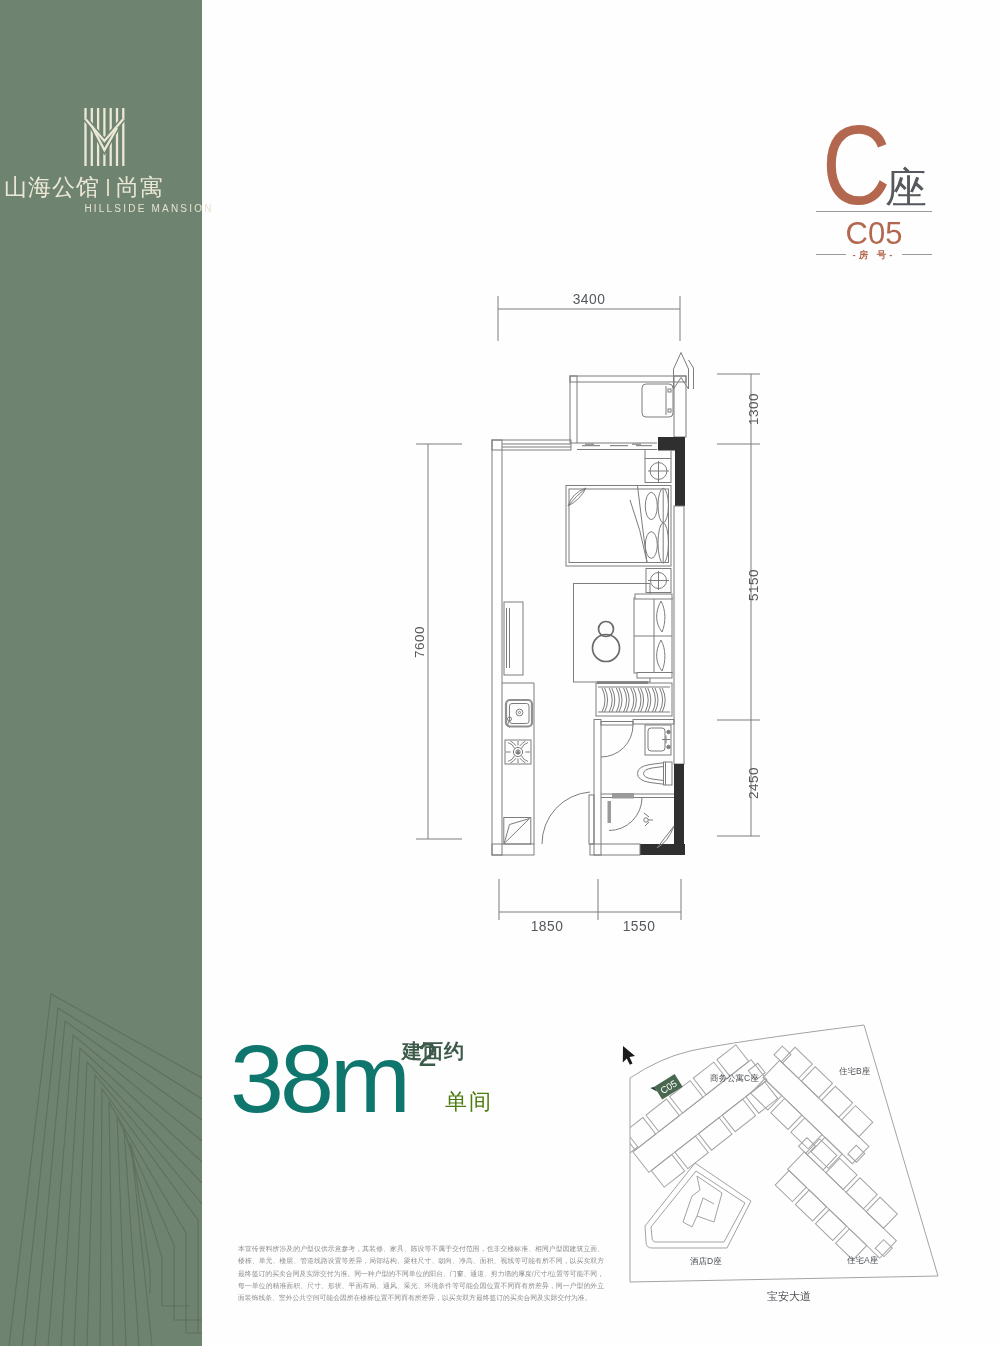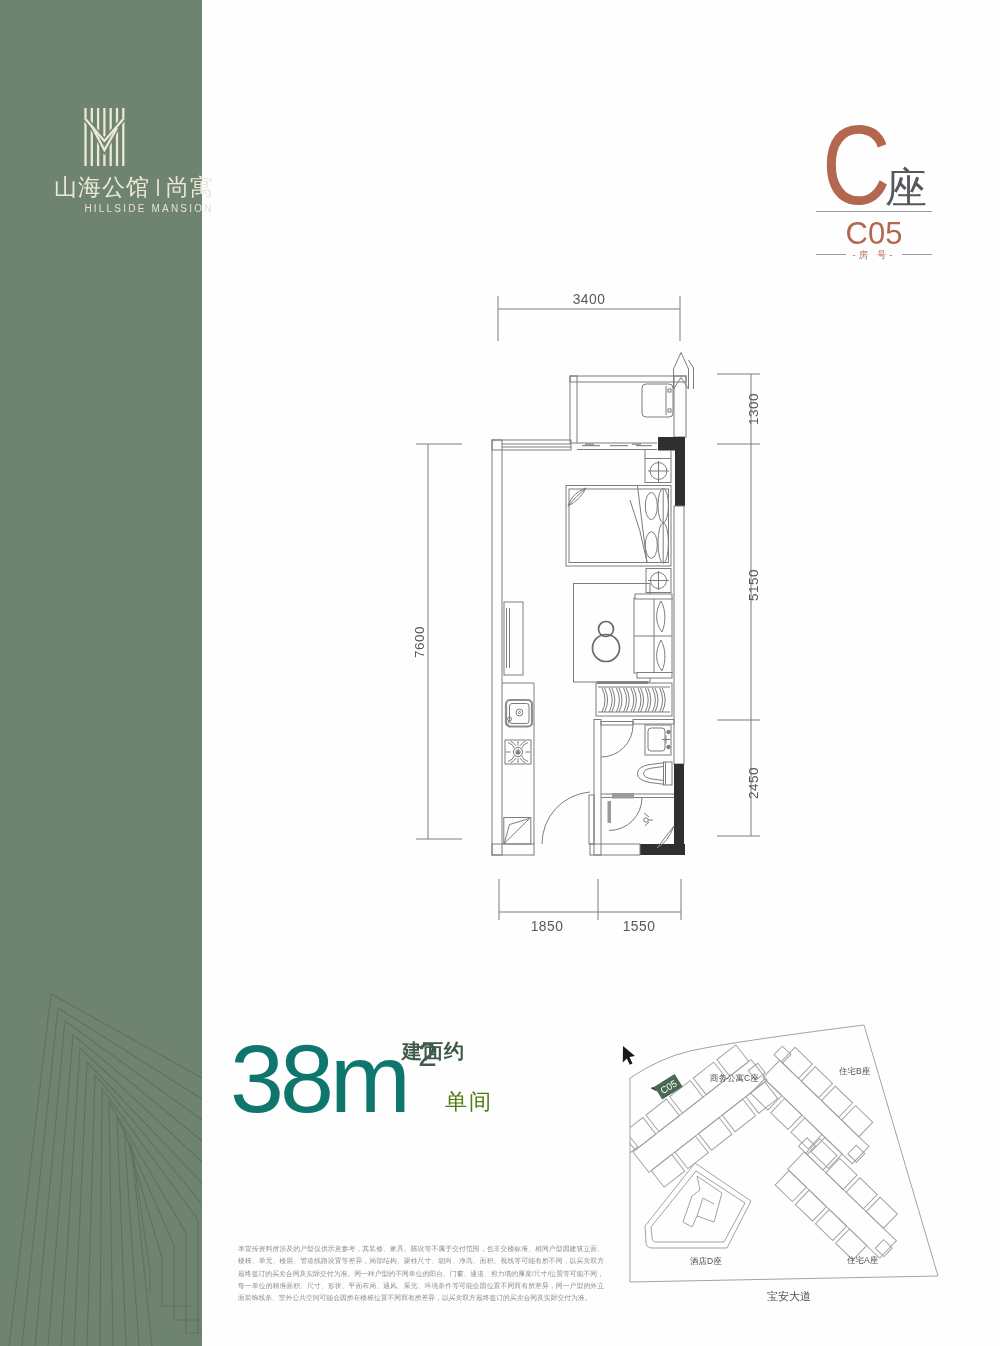--- a/index.html
+++ b/index.html
@@ -25,21 +25,21 @@
   <g stroke="#6f8371" stroke-width="5.2" fill="none">
     <path d="M85.5,119 L104.4,141 L123.3,119"></path>
     <path d="M91.8,126 L104.4,150 L117.0,128"></path>
   </g>
   <g stroke="#ece8d6" stroke-width="2.3" fill="none">
     <path d="M85.5,119 L104.4,141 L123.3,119"></path>
     <path d="M91.8,126 L104.4,150 L117.0,128"></path>
   </g>
 </svg>
 
-<div class="abs" style="left:12px;top:172px;width:202px;text-align:right;color:#ece8d6;font-size:23px;letter-spacing:1px;">山海公馆<span style="display:inline-block;width:2px;height:17px;background:#dcd8c4;margin:0 7px 2px 7px;vertical-align:middle;"></span>尚寓</div>
+<div class="abs" style="left:4px;top:172px;width:202px;text-align:left;color:#ece8d6;font-size:23px;letter-spacing:1px;">山海公馆<span style="display:inline-block;width:2px;height:17px;background:#dcd8c4;margin:0 7px 2px 7px;vertical-align:middle;"></span>尚寓</div>
 
 <div class="abs" style="left:0;top:203px;width:202px;text-align:center;color:#e6e2cf;font-size:10px;letter-spacing:2.2px;padding-left:48px;">HILLSIDE MANSION</div>
 
 <svg class="abs" style="left:0;top:950px;" width="202" height="396" viewBox="0 0 202 396">
   <g stroke="#5d6e59" stroke-width="1.1" fill="none" opacity="0.85">
     <path d="M9,396 L51,44 L202,128"></path>
     <path d="M22,396 L58,58 L202,149"></path>
     <path d="M35,396 L65,71 L202,170"></path>
     <path d="M48,396 L73,85 L202,191"></path>
     <path d="M61,396 L80,98 L202,212"></path>
@@ -55,21 +55,21 @@
 
 <div class="abs" style="left:822px;top:100px;color:#b4674f;font-size:113px;transform:scaleX(0.84);transform-origin:left top;">C</div>
 
 <div class="abs" style="left:885px;top:160px;color:#55585c;font-size:42px;">座</div>
 
 <div class="abs" style="left:816px;top:211px;width:116px;height:1px;background:#9a9a9a;"></div>
 
 <div class="abs" style="left:816px;top:216px;width:116px;text-align:center;color:#b4674f;font-size:31px;">C05</div>
 
 <div class="abs" style="left:816px;top:254px;width:116px;height:1px;background:#9a9a9a;"></div>
-<div class="abs" style="left:846px;top:249px;width:56px;text-align:center;background:#fefefe;color:#b4674f;font-size:9.5px;letter-spacing:3px;">-房 号-</div>
+<div class="abs" style="left:846px;top:249px;width:56px;text-align:center;background:#fefefe;color:#b4674f;font-size:9.5px;letter-spacing:3px;font-weight:bold;">-房 号-</div>
 
 <div class="abs" style="left:230px;top:1023px;color:#0f766e;font-size:97px;letter-spacing:-4px;">38m</div>
 
 <div class="abs" style="left:354px;top:1038px;color:#3d5a4a;font-size:20px;font-weight:bold;letter-spacing:1px;margin-left:48px;">建面约</div>
 
 <div class="abs" style="left:418px;top:1035px;color:#3d5a4a;font-size:34px;">2</div>
 
 <div class="abs" style="left:445px;top:1087px;color:#4d7c0f;font-size:22px;letter-spacing:2px;">单间</div>
 
 <div class="abs" style="left:238px;top:1243px;width:366px;color:#8c8c8c;font-size:6.8px;line-height:12.3px;text-align:justify;">本宣传资料所涉及的户型仅供示意参考，其装修、家具、陈设等不属于交付范围，也非交楼标准、相同户型因建筑立面、楼栋、单元、楼层、管道线路设置等差异，局部结构、梁柱尺寸、朝向、净高、面积、视线等可能有所不同，以买卖双方最终签订的买卖合同及实际交付为准。同一种户型的不同单位的阳台、门窗、通道、剪力墙的厚度/尺寸/位置等可能不同，每一单位的精准面积、尺寸、形状、平面布局、通风、采光、环境条件等可能会因位置不同而有所差异，同一户型的外立面装饰线条、室外公共空间可能会因所在楼栋位置不同而有所差异，以买卖双方最终签订的买卖合同及实际交付为准。</div>

